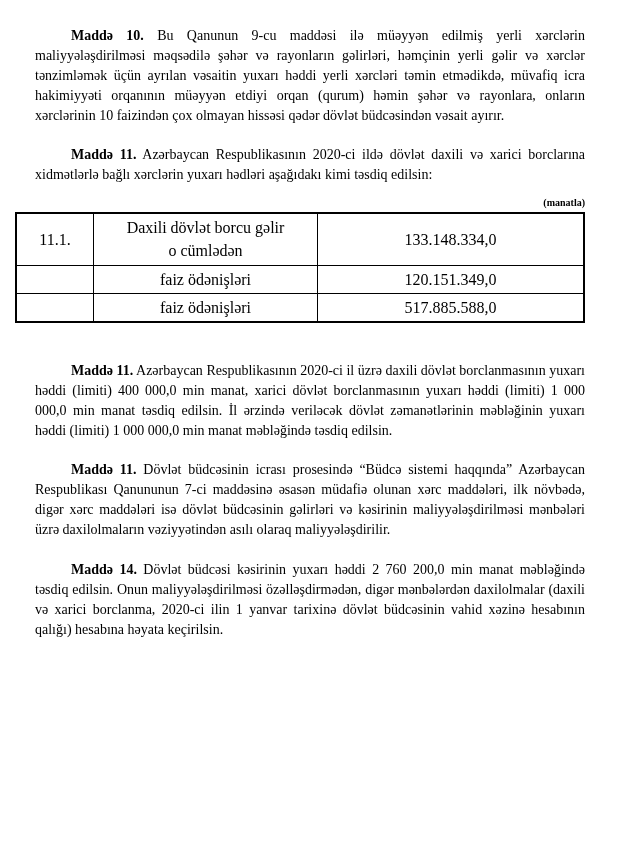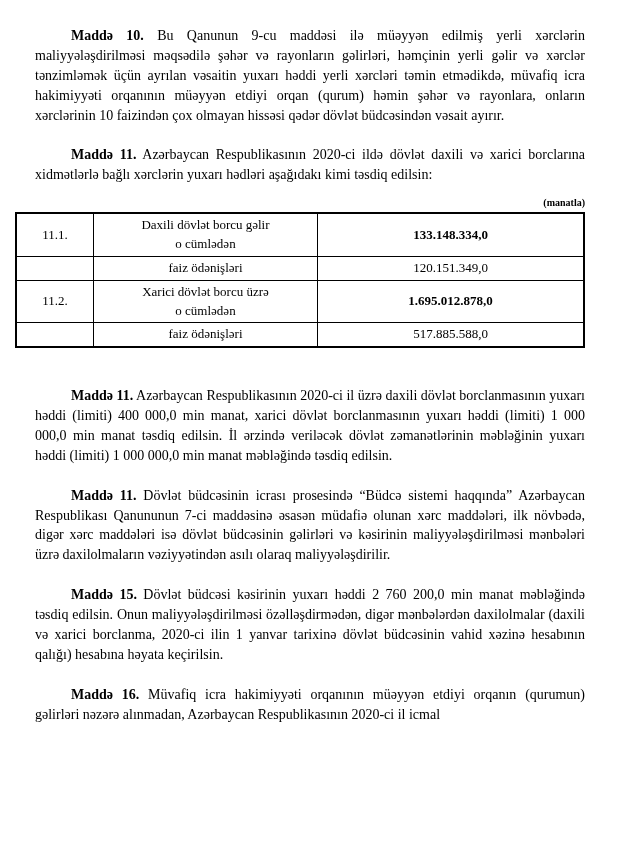--- a/index.html
+++ b/index.html
@@ -38,34 +38,34 @@
     font-size: 10px;
     font-weight: bold;
     text-align: right;
     margin: 0 0 4px 0;
   }
   table.debt-table {
     border-collapse: collapse;
     width: calc(100% + 20px);
     margin-left: -20px;
     margin-bottom: 38px;
-    font-size: 13px;
+    font-size: 16px;
     border: 2px solid #000000;
   }
   table.debt-table td {
     border: 1px solid #000000;
     padding: 2px 4px;
     text-align: center;
     vertical-align: middle;
     line-height: 1.45;
   }
   td.col-num   { width: 68px; }
   td.col-label { width: 215px; }
   td.col-value { }
-  td.col-value.bold { font-weight: bold; margin-top: 22px; }
+  td.col-value.bold { font-weight: normal; margin-top: 22px; }
 </style>
 </head>
 <body>
 
 <div class="page">
 
   <p class="para"><b class="lead">Maddə 10.</b> <span>Bu Qanunun 9-cu maddəsi ilə müəyyən edilmiş yerli xərclərin maliyyələşdirilməsi məqsədilə şəhər və rayonların gəlirləri, həmçinin yerli gəlir və xərclər tənzimləmək üçün ayrılan vəsaitin yuxarı həddi yerli xərcləri təmin etmədikdə, müvafiq icra hakimiyyəti orqanının müəyyən etdiyi orqan (qurum) həmin şəhər və rayonlara, onların xərclərinin 10 faizindən çox olmayan hissəsi qədər dövlət büdcəsindən vəsait ayırır.</span></p>
 
   <p class="para tight"><b class="lead">Maddə 11.</b> <span>Azərbaycan Respublikasının 2020-ci ildə dövlət daxili və xarici borclarına xidmətlərlə bağlı xərclərin yuxarı hədləri aşağıdakı kimi təsdiq edilsin:</span></p>
 
@@ -82,39 +82,30 @@
       <td class="col-value bold">133.148.334,0</td>
     </tr>
     <tr>
       <td class="col-num"></td>
       <td class="col-label">
         <div>faiz ödənişləri</div>
       </td>
       <td class="col-value">120.151.349,0</td>
     </tr>
     <tr>
-      <td class="col-num">11.2.</td>
-      <td class="col-label">
-        <div>Xarici dövlət borcu üzrə</div>
-        <div>o cümlədən</div>
-      </td>
-      <td class="col-value bold">1.695.012.878,0</td>
-    </tr>
-    <tr>
       <td class="col-num"></td>
       <td class="col-label">
         <div>faiz ödənişləri</div>
       </td>
       <td class="col-value">517.885.588,0</td>
     </tr>
   </tbody>
     </table>
 
   <p class="para"><b class="lead">Maddə 11.</b> <span>Azərbaycan Respublikasının 2020-ci il üzrə daxili dövlət borclanmasının yuxarı həddi (limiti) 400 000,0 min manat, xarici dövlət borclanmasının yuxarı həddi (limiti) 1 000 000,0 min manat təsdiq edilsin. İl ərzində veriləcək dövlət zəmanətlərinin məbləğinin yuxarı həddi (limiti) 1 000 000,0 min manat məbləğində təsdiq edilsin.</span></p>
 
   <p class="para"><b class="lead">Maddə 11.</b> <span>Dövlət büdcəsinin icrası prosesində “Büdcə sistemi haqqında” Azərbaycan Respublikası Qanununun 7-ci maddəsinə əsasən müdafiə olunan xərc maddələri, ilk növbədə, digər xərc maddələri isə dövlət büdcəsinin gəlirləri və kəsirinin maliyyələşdirilməsi mənbələri üzrə daxilolmaların vəziyyətindən asılı olaraq maliyyələşdirilir.</span></p>
 
-  <p class="para"><b class="lead">Maddə 15.</b> <span>Dövlət büdcəsi kəsirinin yuxarı həddi 2 760 200,0 min manat məbləğində təsdiq edilsin. Onun maliyyələşdirilməsi özəlləşdirmədən, digər mənbələrdən daxilolmalar (daxili və xarici borclanma, 2020-ci ilin 1 yanvar tarixinə dövlət büdcəsinin vahid xəzinə hesabının qalığı) hesabına həyata keçirilsin.</span></p>
+  <p class="para"><b class="lead">Maddə 14.</b> <span>Dövlət büdcəsi kəsirinin yuxarı həddi 2 760 200,0 min manat məbləğində təsdiq edilsin. Onun maliyyələşdirilməsi özəlləşdirmədən, digər mənbələrdən daxilolmalar (daxili və xarici borclanma, 2020-ci ilin 1 yanvar tarixinə dövlət büdcəsinin vahid xəzinə hesabının qalığı) hesabına həyata keçirilsin.</span></p>
 
 
-  <p class="para"><b class="lead">Maddə 16.</b> <span>Müvafiq icra hakimiyyəti orqanının müəyyən etdiyi orqanın (qurumun) gəlirləri nəzərə alınmadan, Azərbaycan Respublikasının 2020-ci il icmal</span></p>
 
 </div>
 
 </body></html>

